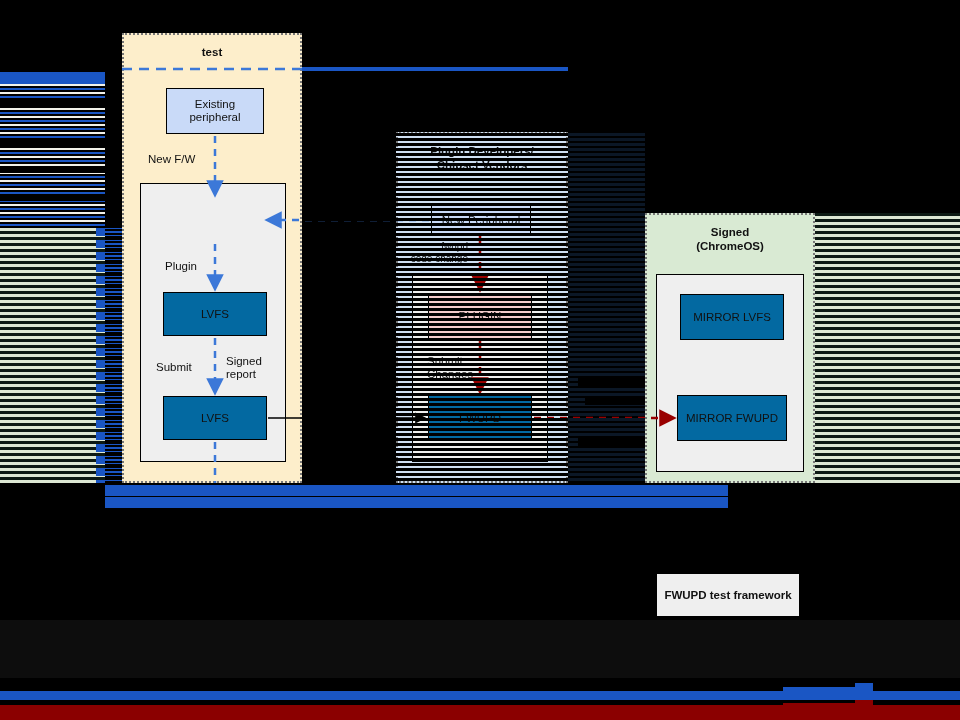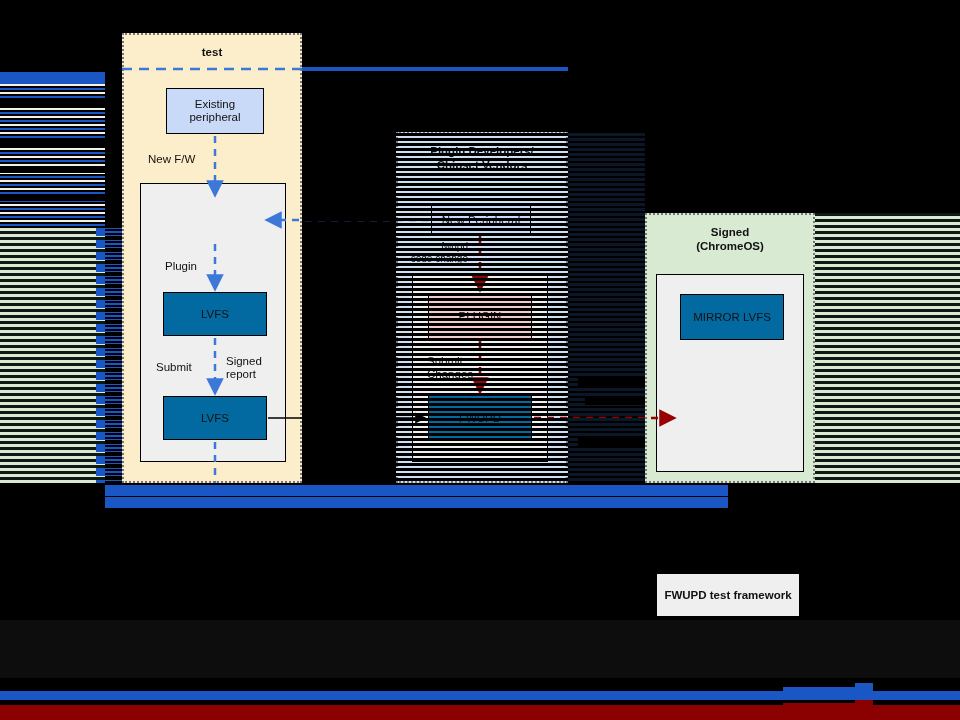--- a/index.html
+++ b/index.html
@@ -100,20 +100,23 @@
       <div class="gtitle" style="white-space:pre-line">Signed
 (ChromeOS)</div>
     </div>
 
     <div class="subbox" style="left:656px; top:274px; width:148px; height:198px;"></div>
 
     <div class="node n-green" style="left:680px; top:294px; width:104px; height:46px;">
       <span>MIRROR LVFS</span>
     </div>
 
+    <div class="node n-green" style="left:677px; top:395px; width:110px; height:46px;">
+      <span>MIRROR FWUPD</span>
+    </div>
 
     <svg class="arrows" viewBox="0 0 960 720">
       <defs>
         <marker id="ab" markerWidth="7" markerHeight="7" refX="5.5" refY="3.5" orient="auto">
           <path d="M0,0 L7,3.5 L0,7 z" fill="#3c78d8"></path>
         </marker>
         <marker id="ar" markerWidth="7" markerHeight="7" refX="5.5" refY="3.5" orient="auto">
           <path d="M0,0 L7,3.5 L0,7 z" fill="#990000"></path>
         </marker>
         <marker id="ak" markerWidth="7" markerHeight="7" refX="5.5" refY="3.5" orient="auto">

